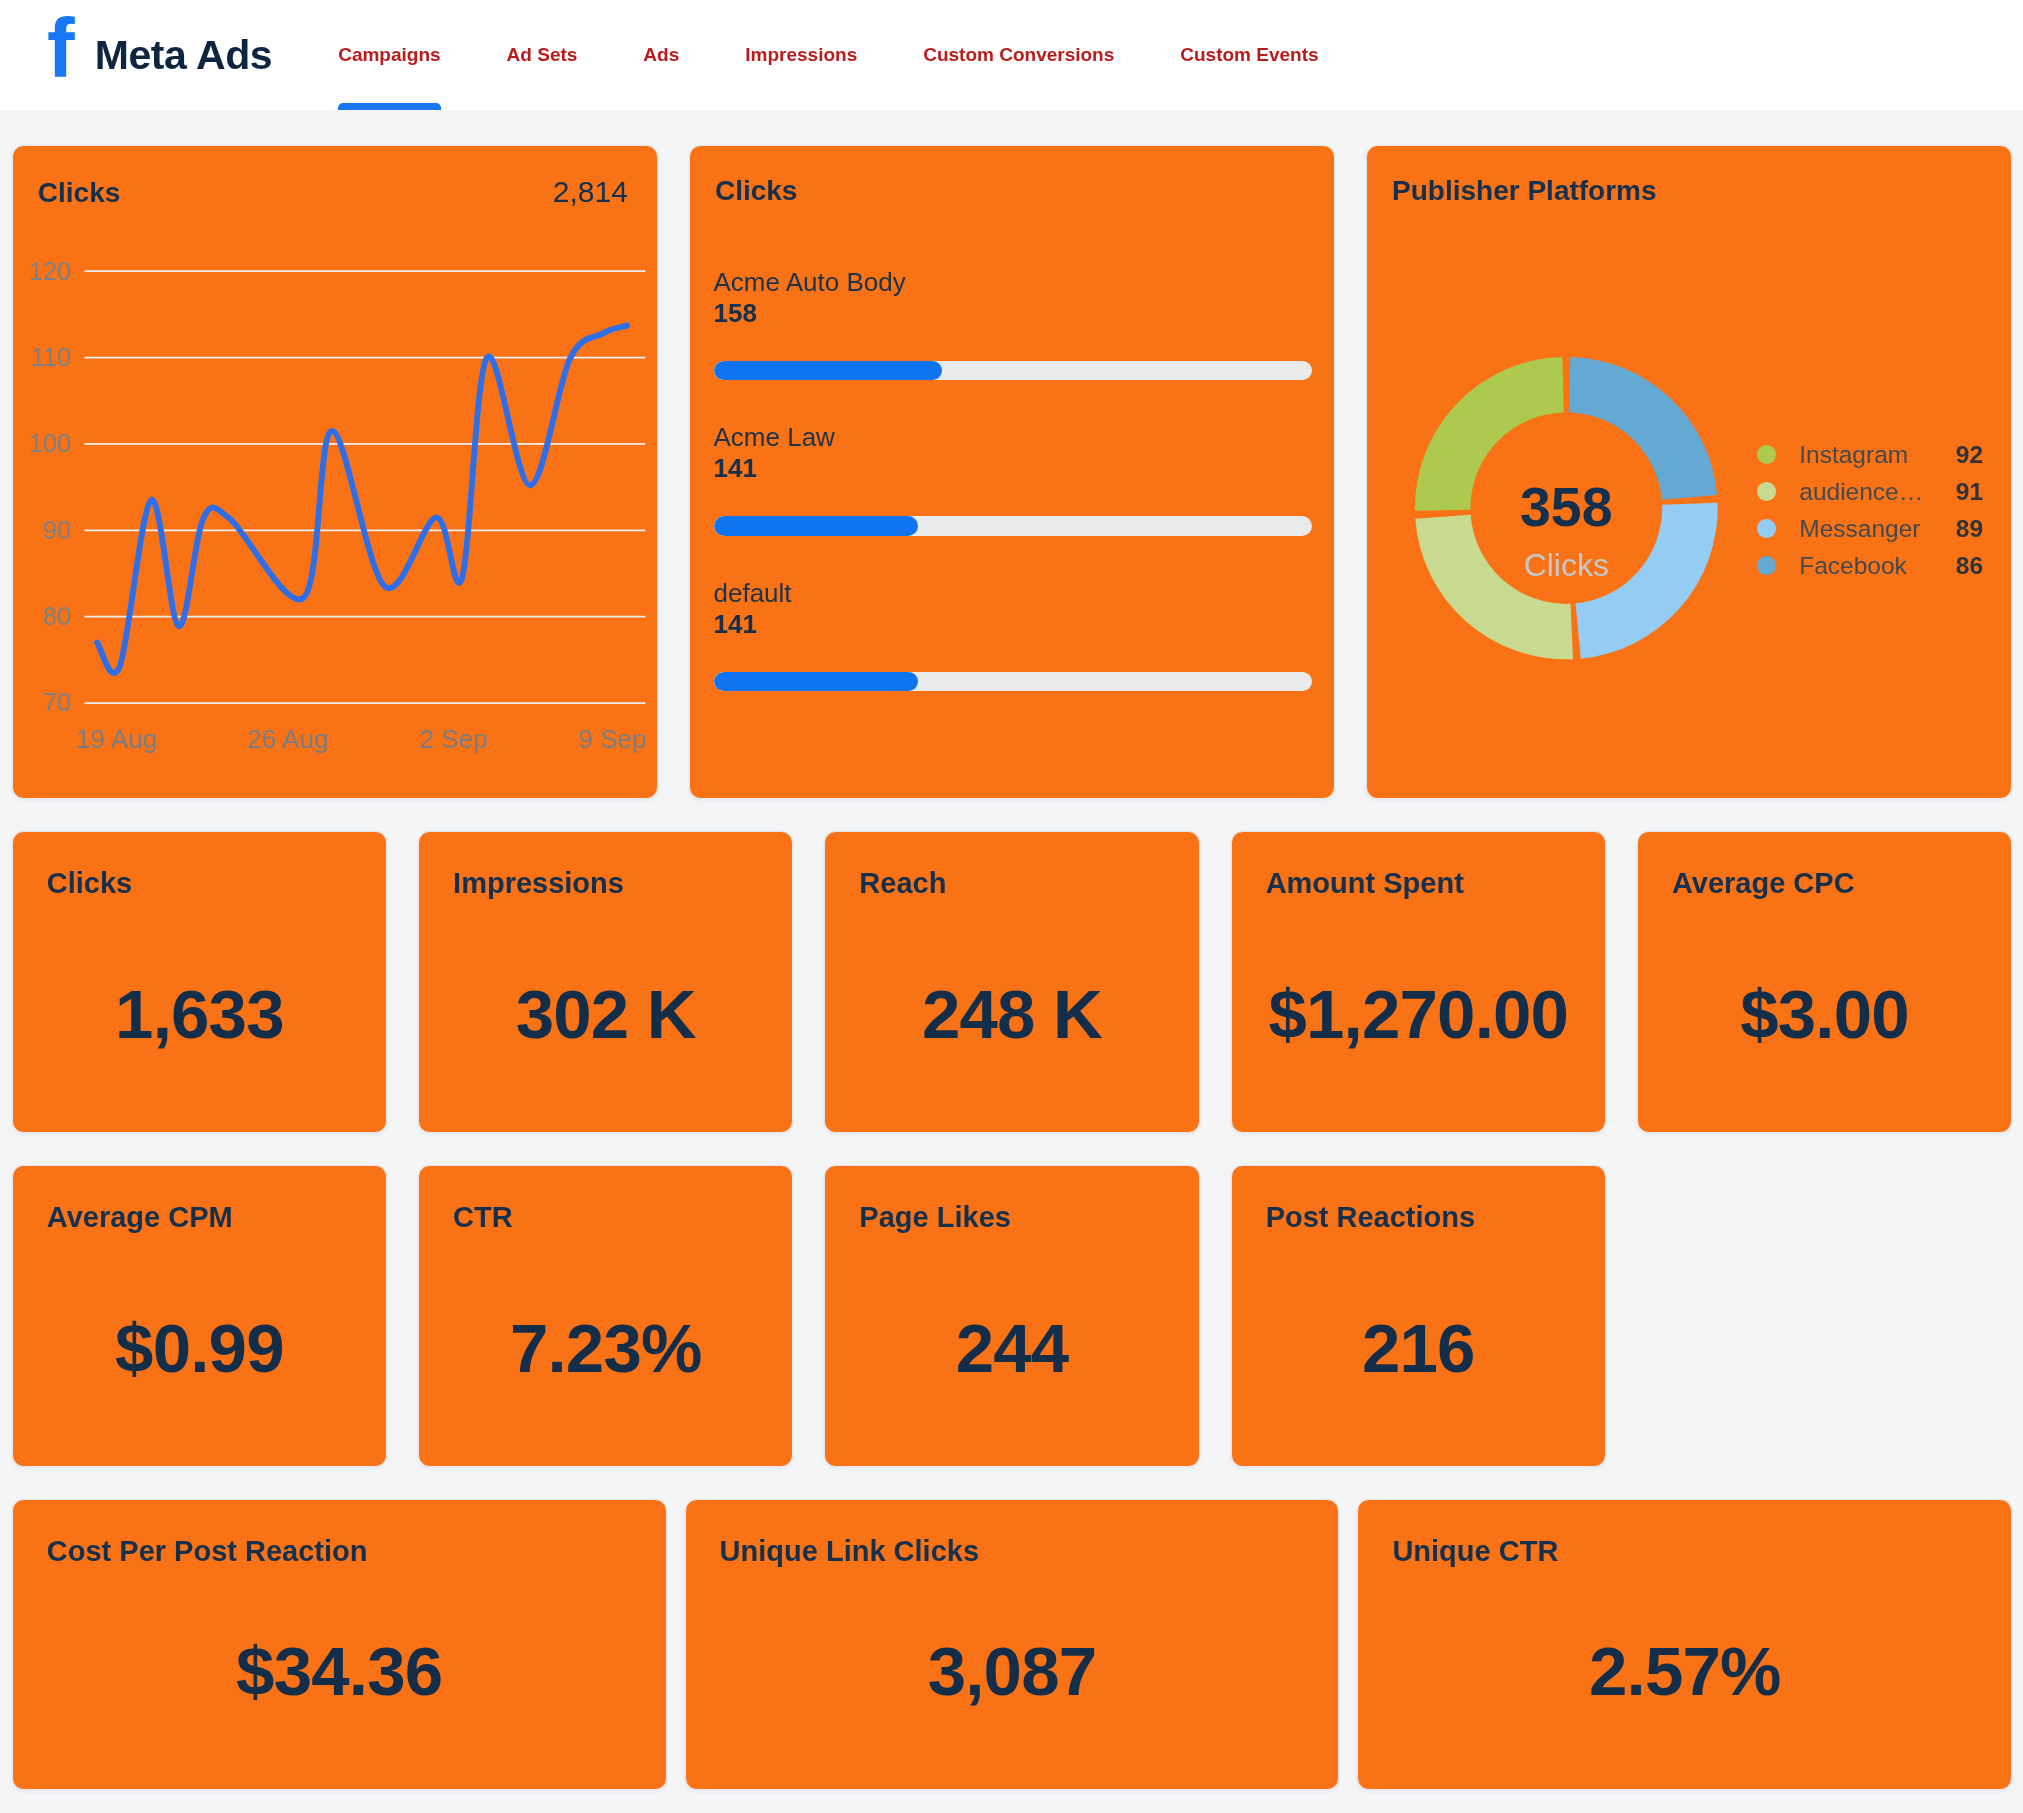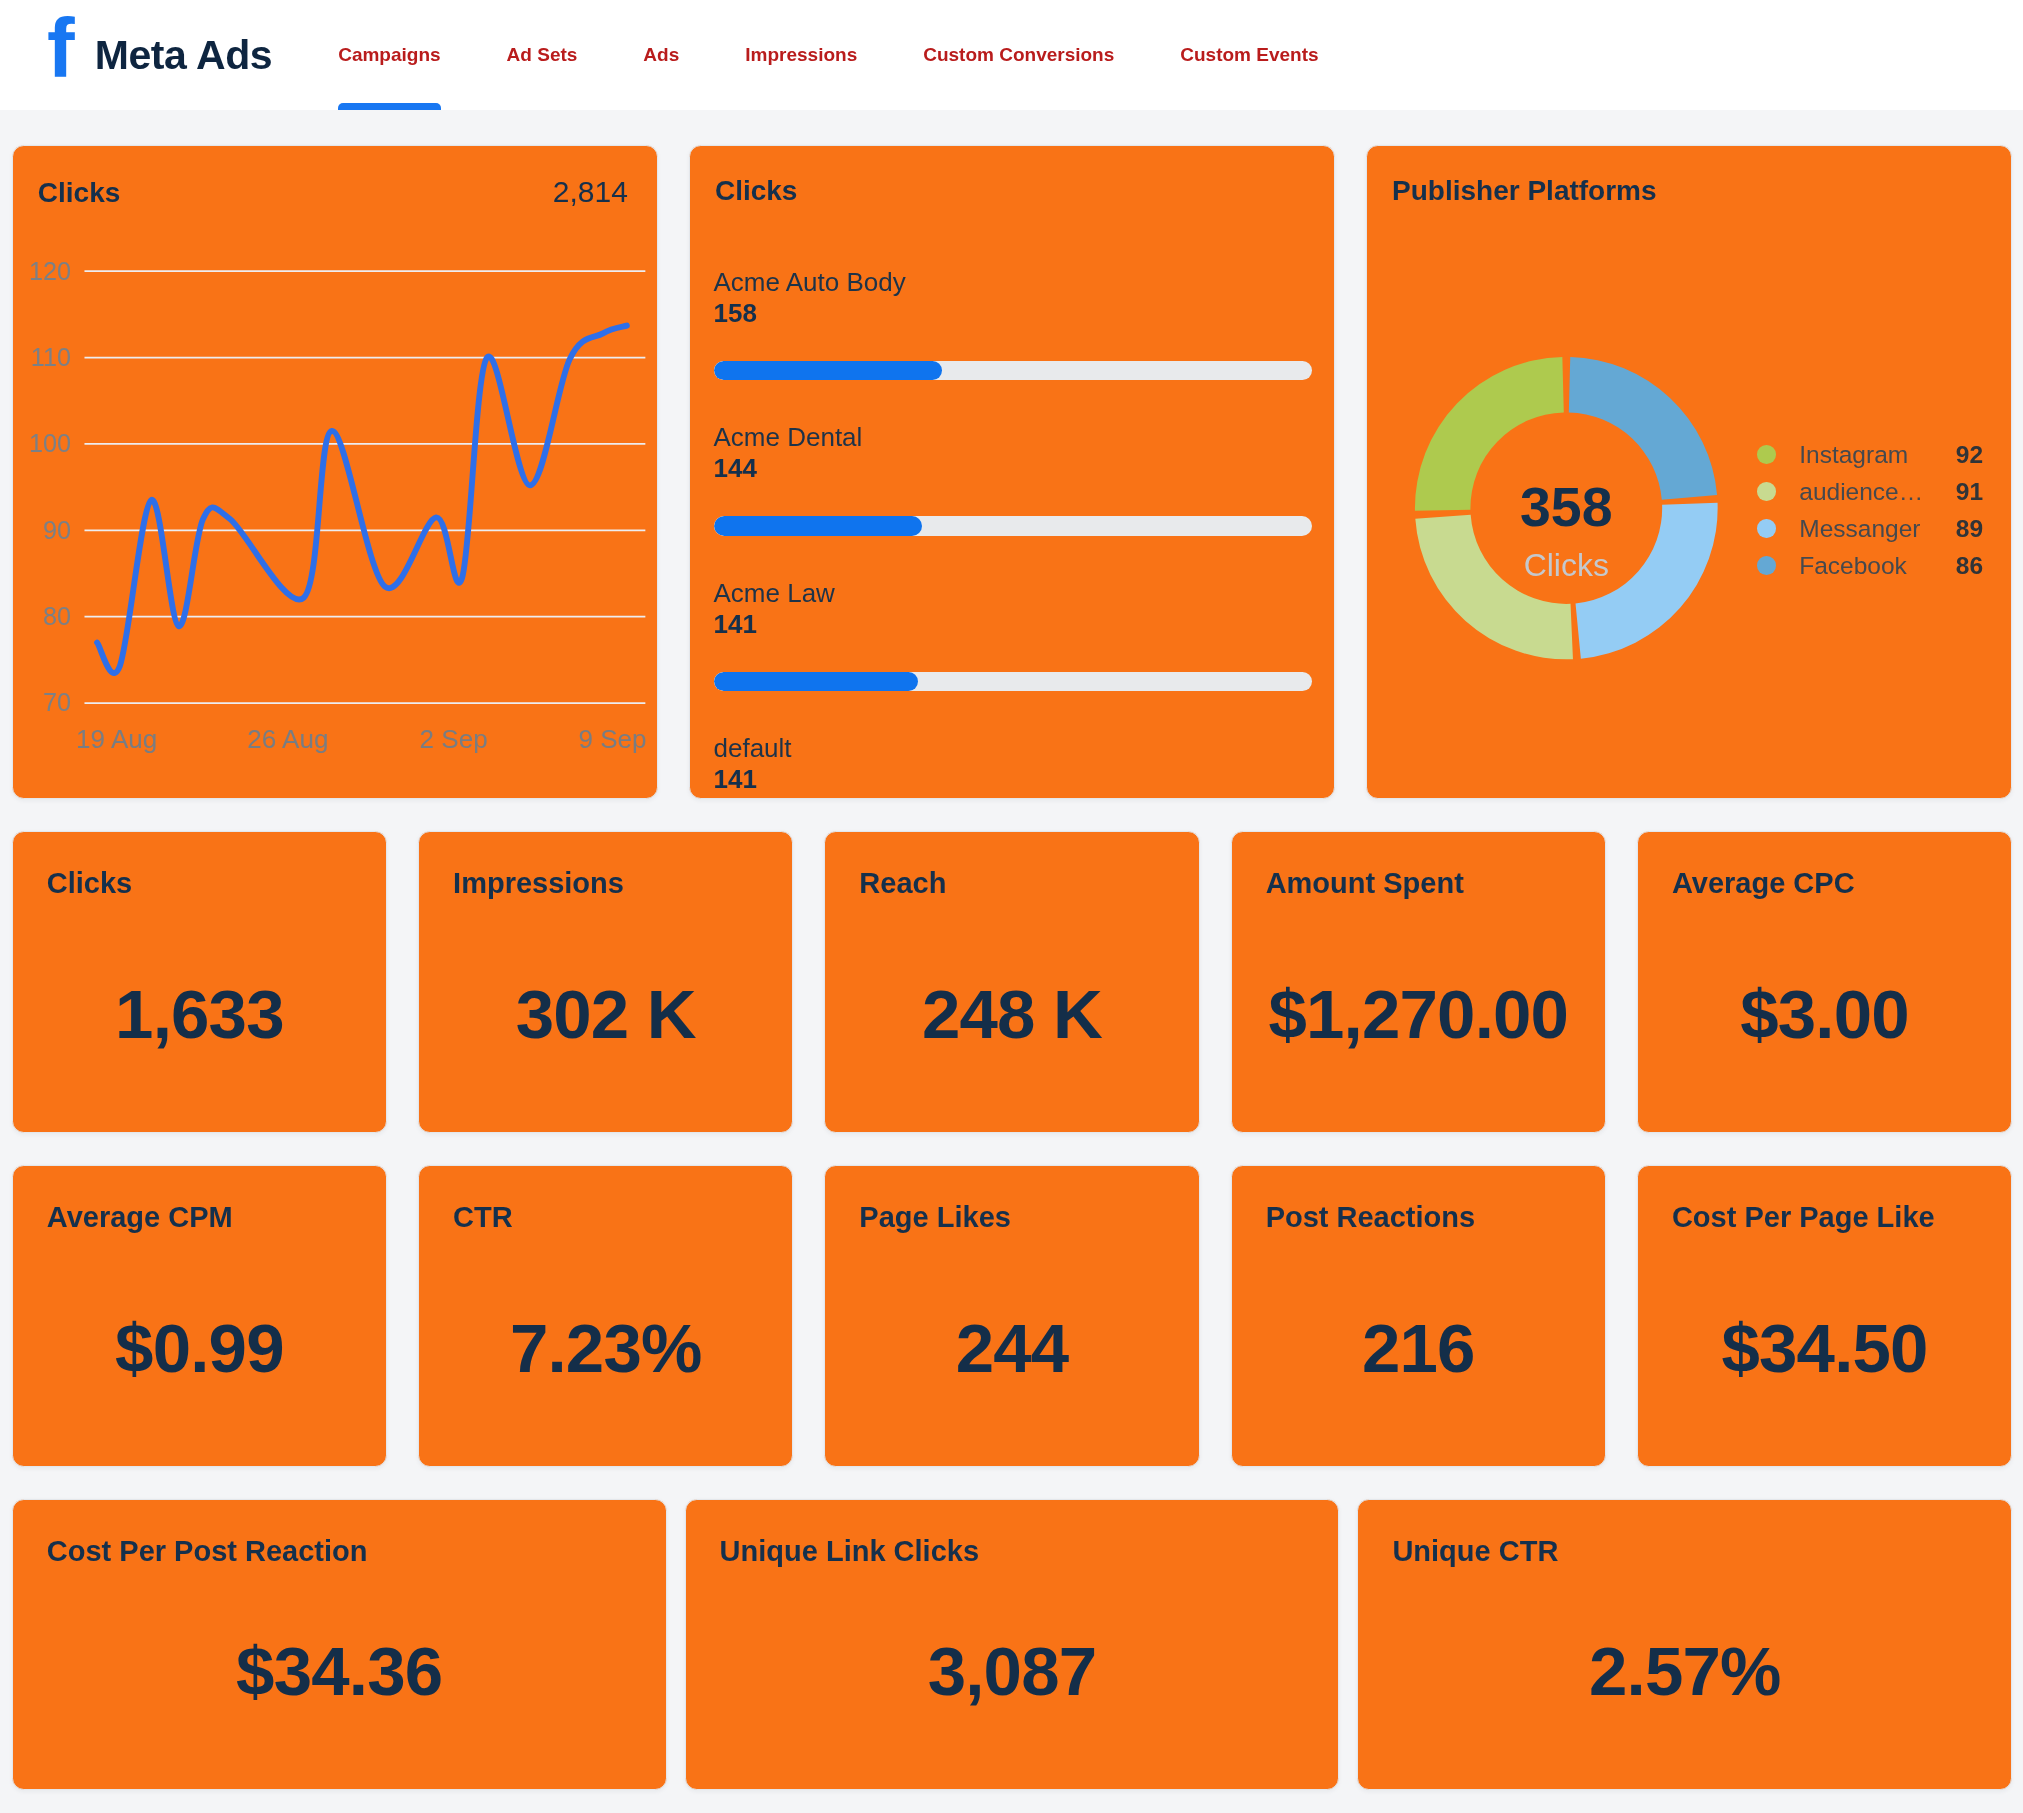--- a/index.html
+++ b/index.html
@@ -126,29 +126,20 @@
             <div class="bar-line">
               <span class="bar-label">Acme Auto Body</span>
               <span class="bar-value">158</span>
             </div>
             <div class="bar-track" style="background: rgb(232, 234, 236);">
                 <div class="bar-fill" style="width: 38.2%; background: rgb(15, 116, 238);"></div>
               </div>
           </div>
           <div class="bar-row">
             <div class="bar-line">
-              <span class="bar-label">Acme Dental</span>
-              <span class="bar-value">144</span>
-            </div>
-            <div class="bar-track" style="background: rgb(232, 234, 236);">
-                <div class="bar-fill" style="width: 34.8%; background: rgb(15, 116, 238);"></div>
-              </div>
-          </div>
-          <div class="bar-row">
-            <div class="bar-line">
               <span class="bar-label">Acme Law</span>
               <span class="bar-value">141</span>
             </div>
             <div class="bar-track" style="background: rgb(232, 234, 236);">
                 <div class="bar-fill" style="width: 34.1%; background: rgb(15, 116, 238);"></div>
               </div>
           </div>
           <div class="bar-row">
             <div class="bar-line">
               <span class="bar-label">default</span>
@@ -233,24 +224,20 @@
         <div class="kpi-value">7.23%</div>
       </div>
       <div class="card kpi">
         <div class="kpi-title">Page Likes</div>
         <div class="kpi-value">244</div>
       </div>
       <div class="card kpi">
         <div class="kpi-title">Post Reactions</div>
         <div class="kpi-value">216</div>
       </div>
-      <div class="card kpi">
-        <div class="kpi-title">Cost Per Page Like</div>
-        <div class="kpi-value">$34.50</div>
-      </div>
     </div>
 
     <div class="row-bottom">
       <div class="card kpi short">
         <div class="kpi-title">Cost Per Post Reaction</div>
         <div class="kpi-value">$34.36</div>
       </div>
       <div class="card kpi short">
         <div class="kpi-title">Unique Link Clicks</div>
         <div class="kpi-value">3,087</div>

